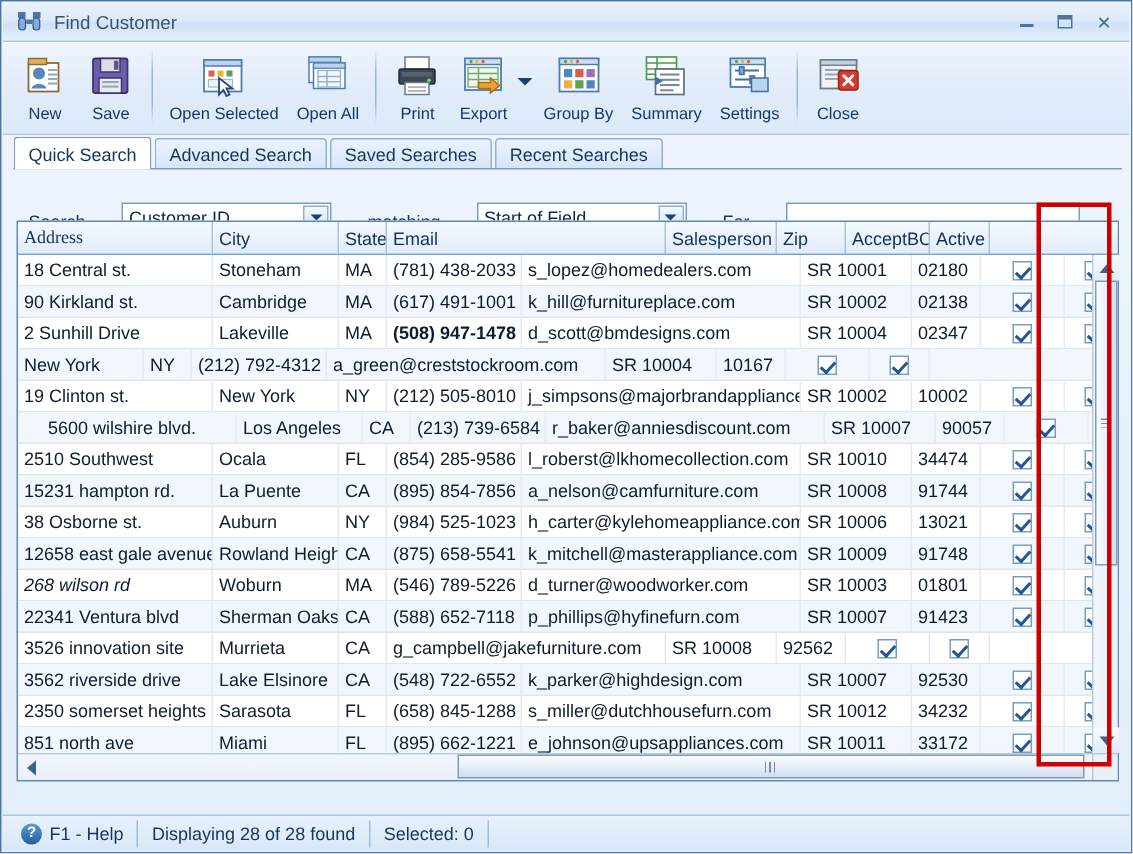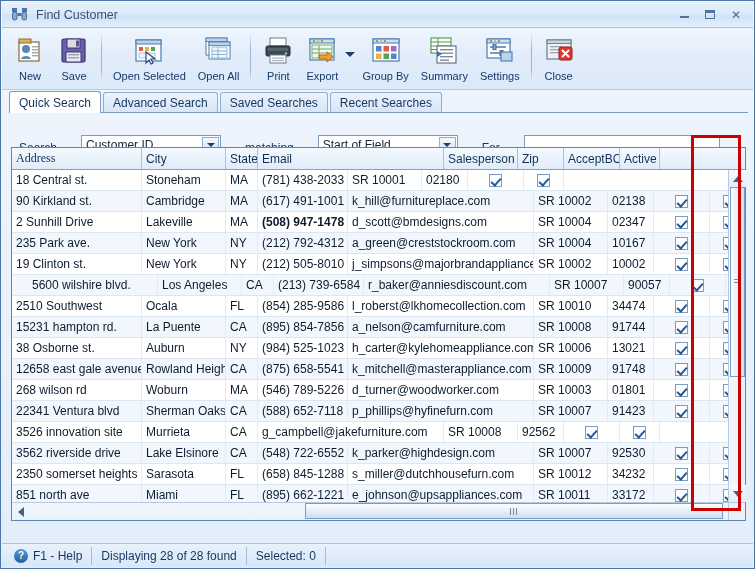--- a/index.html
+++ b/index.html
@@ -459,20 +459,21 @@
         <div class="hcell" style="width: 46px; min-width: 46px;">Zip</div>
         <div class="hcell" style="width: 56px; min-width: 56px;">AcceptBO</div>
         <div class="hcell" style="width: 40px; min-width: 40px;">Active</div>
       </div>
     <div id="gridbody">
         <div class="row odd">
           <div class="cell" style="width: 130px; min-width: 130px;">18 Central st.</div>
           <div class="cell" style="width: 84px; min-width: 84px;">Stoneham</div>
           <div class="cell" style="width: 32px; min-width: 32px;">MA</div>
           <div class="cell" style="width: 90px; min-width: 90px;">(781) 438-2033</div>
+          <div class="cell" style="width: 186px; min-width: 186px;">s_lopez@homedealers.com</div>
           <div class="cell" style="width: 74px; min-width: 74px;">SR 10001</div>
           <div class="cell" style="width: 46px; min-width: 46px;">02180</div>
           <div class="cell ctr" style="width: 56px; min-width: 56px;">
             <span class="chk"></span>
           </div>
           <div class="cell ctr" style="width: 40px; min-width: 40px;">
             <span class="chk"></span>
           </div>
         </div>
         <div class="row even">
@@ -499,21 +500,20 @@
           <div class="cell" style="width: 74px; min-width: 74px;">SR 10004</div>
           <div class="cell" style="width: 46px; min-width: 46px;">02347</div>
           <div class="cell ctr" style="width: 56px; min-width: 56px;">
             <span class="chk"></span>
           </div>
           <div class="cell ctr" style="width: 40px; min-width: 40px;">
             <span class="chk"></span>
           </div>
         </div>
         <div class="row even">
-          <div class="cell" style="width: 130px; min-width: 130px;">235 Park ave.</div>
           <div class="cell" style="width: 84px; min-width: 84px;">New York</div>
           <div class="cell" style="width: 32px; min-width: 32px;">NY</div>
           <div class="cell" style="width: 90px; min-width: 90px;">(212) 792-4312</div>
           <div class="cell" style="width: 186px; min-width: 186px;">a_green@creststockroom.com</div>
           <div class="cell" style="width: 74px; min-width: 74px;">SR 10004</div>
           <div class="cell" style="width: 46px; min-width: 46px;">10167</div>
           <div class="cell ctr" style="width: 56px; min-width: 56px;">
             <span class="chk"></span>
           </div>
           <div class="cell ctr" style="width: 40px; min-width: 40px;">
@@ -604,21 +604,21 @@
           <div class="cell" style="width: 74px; min-width: 74px;">SR 10009</div>
           <div class="cell" style="width: 46px; min-width: 46px;">91748</div>
           <div class="cell ctr" style="width: 56px; min-width: 56px;">
             <span class="chk"></span>
           </div>
           <div class="cell ctr" style="width: 40px; min-width: 40px;">
             <span class="chk"></span>
           </div>
         </div>
         <div class="row odd">
-          <div class="cell" style="width: 130px; min-width: 130px;">268 wilson rd</div>
+          <div class="cell" style="width: 130px; min-width: 130px; font-style: italic;">268 wilson rd</div>
           <div class="cell" style="width: 84px; min-width: 84px;">Woburn</div>
           <div class="cell" style="width: 32px; min-width: 32px;">MA</div>
           <div class="cell" style="width: 90px; min-width: 90px;">(546) 789-5226</div>
           <div class="cell" style="width: 186px; min-width: 186px;">d_turner@woodworker.com</div>
           <div class="cell" style="width: 74px; min-width: 74px;">SR 10003</div>
           <div class="cell" style="width: 46px; min-width: 46px;">01801</div>
           <div class="cell ctr" style="width: 56px; min-width: 56px;">
             <span class="chk"></span>
           </div>
           <div class="cell ctr" style="width: 40px; min-width: 40px;">

